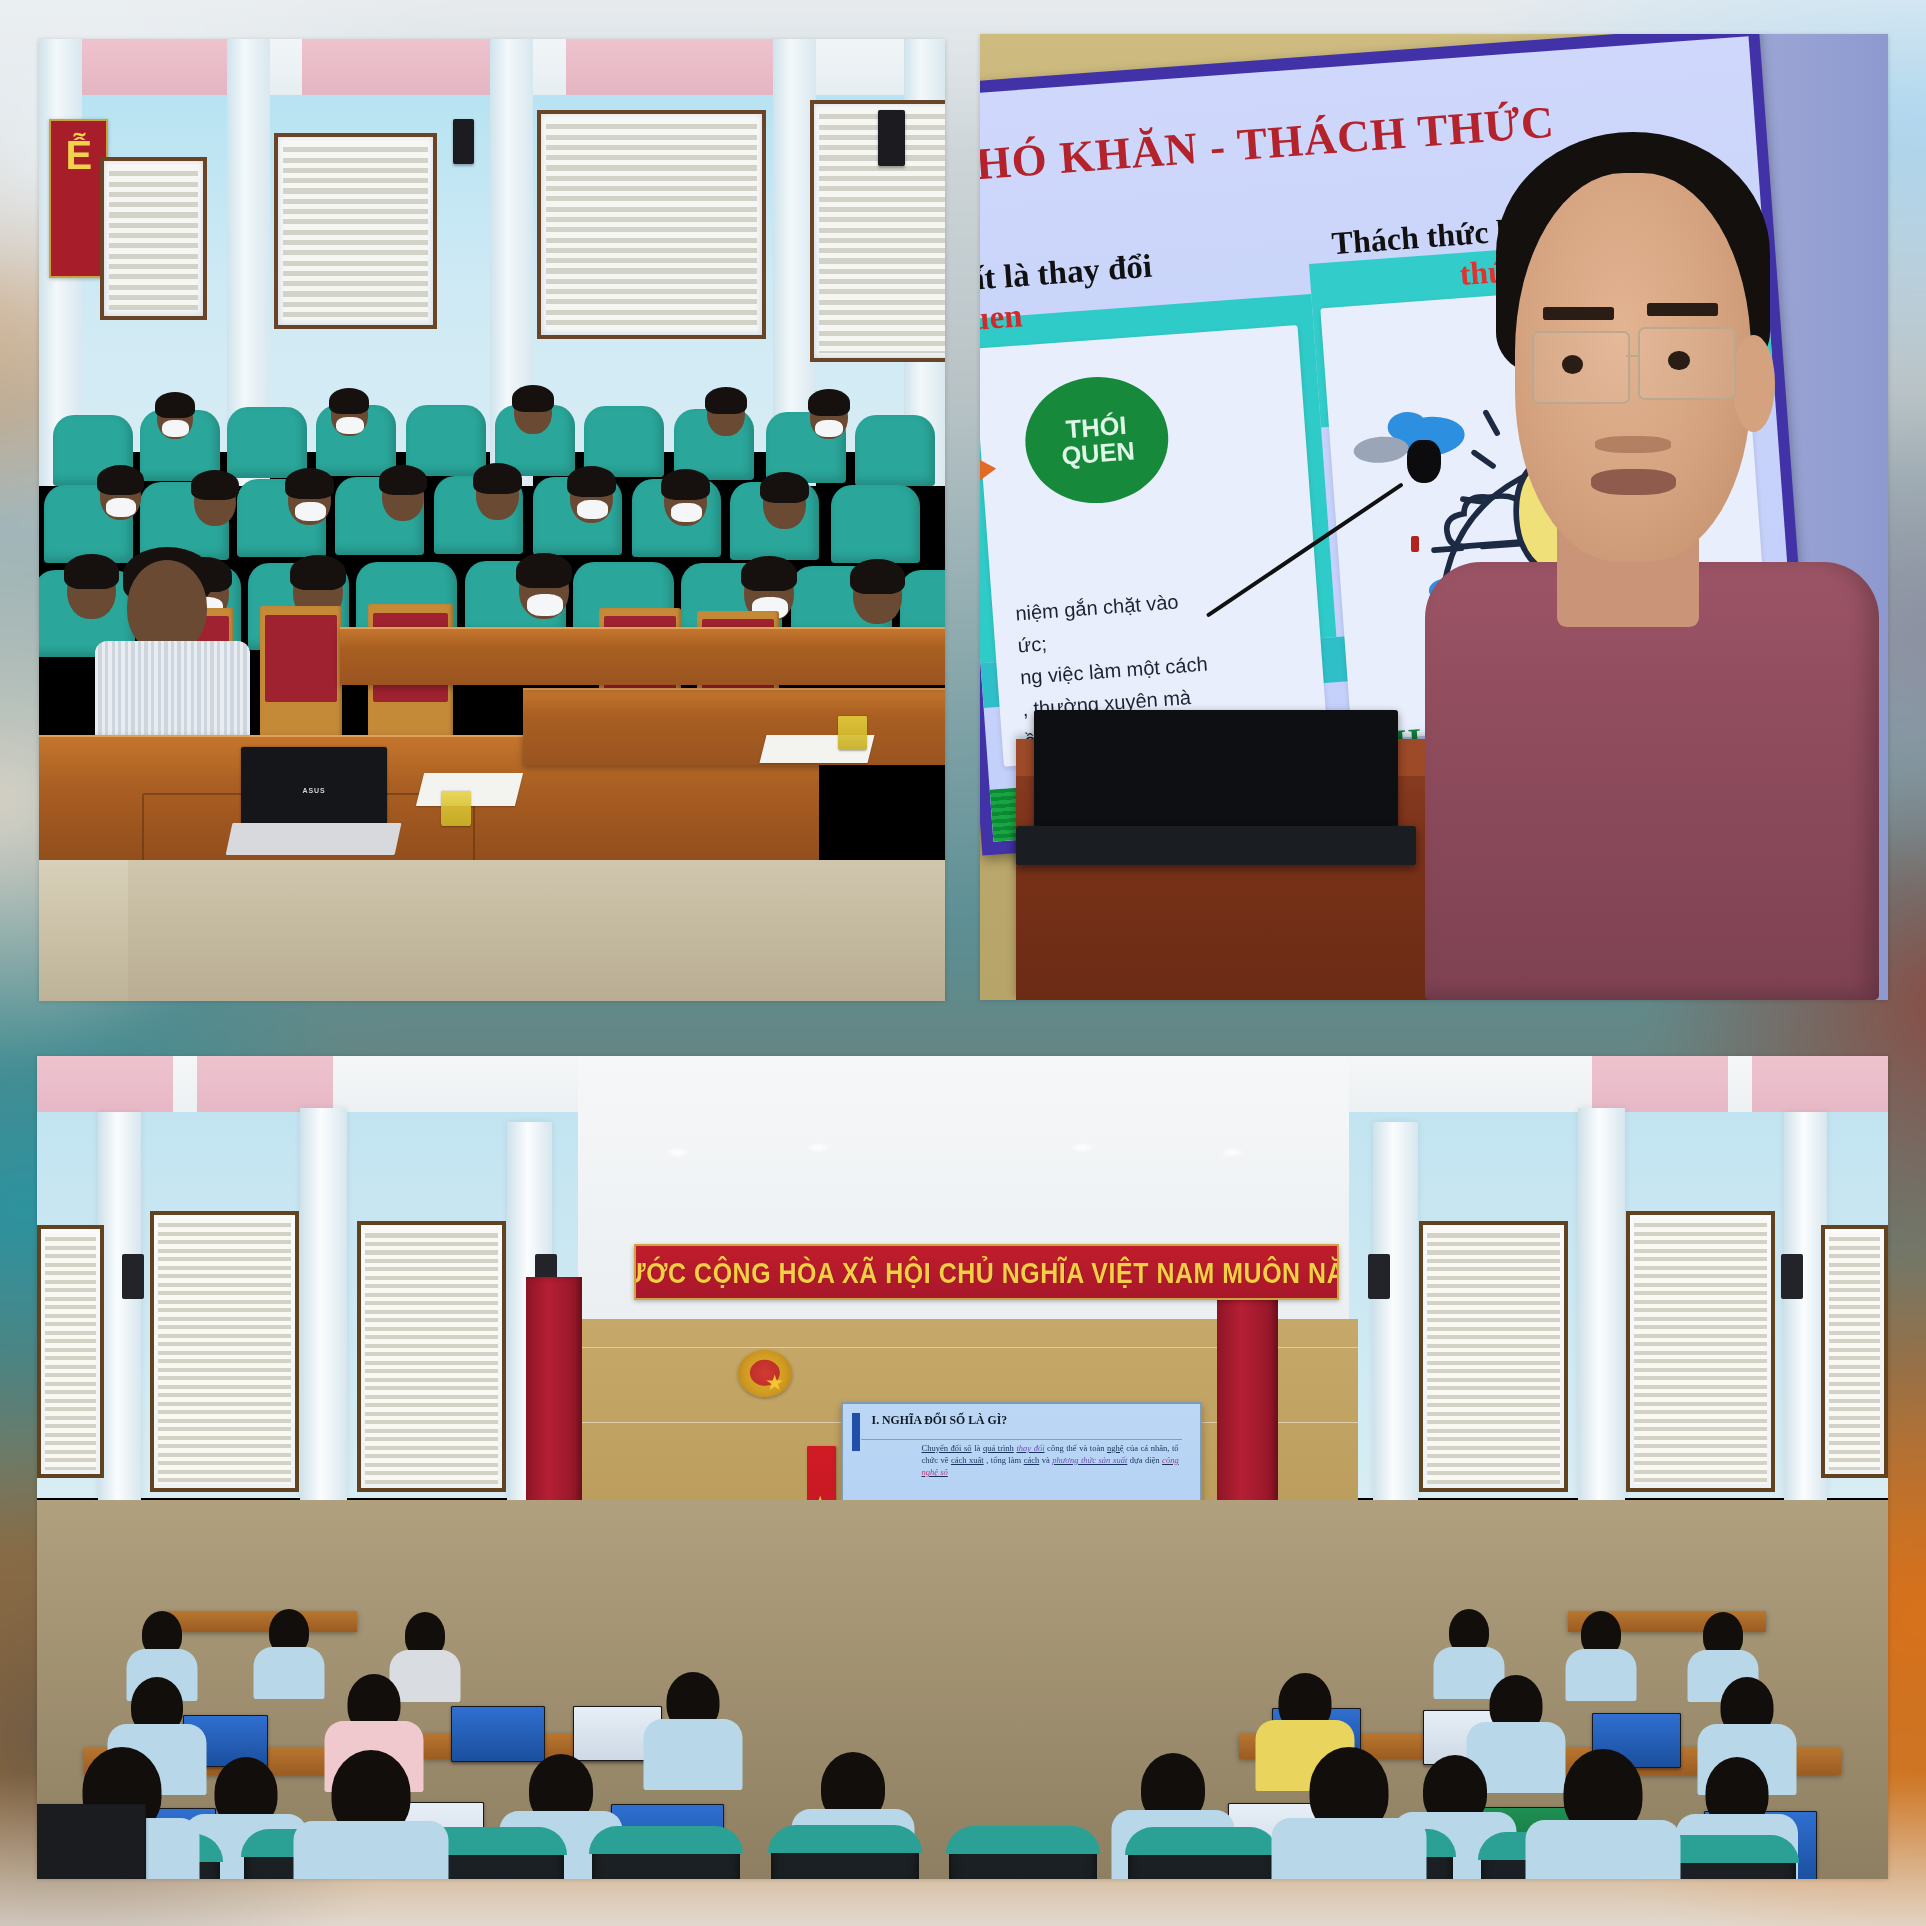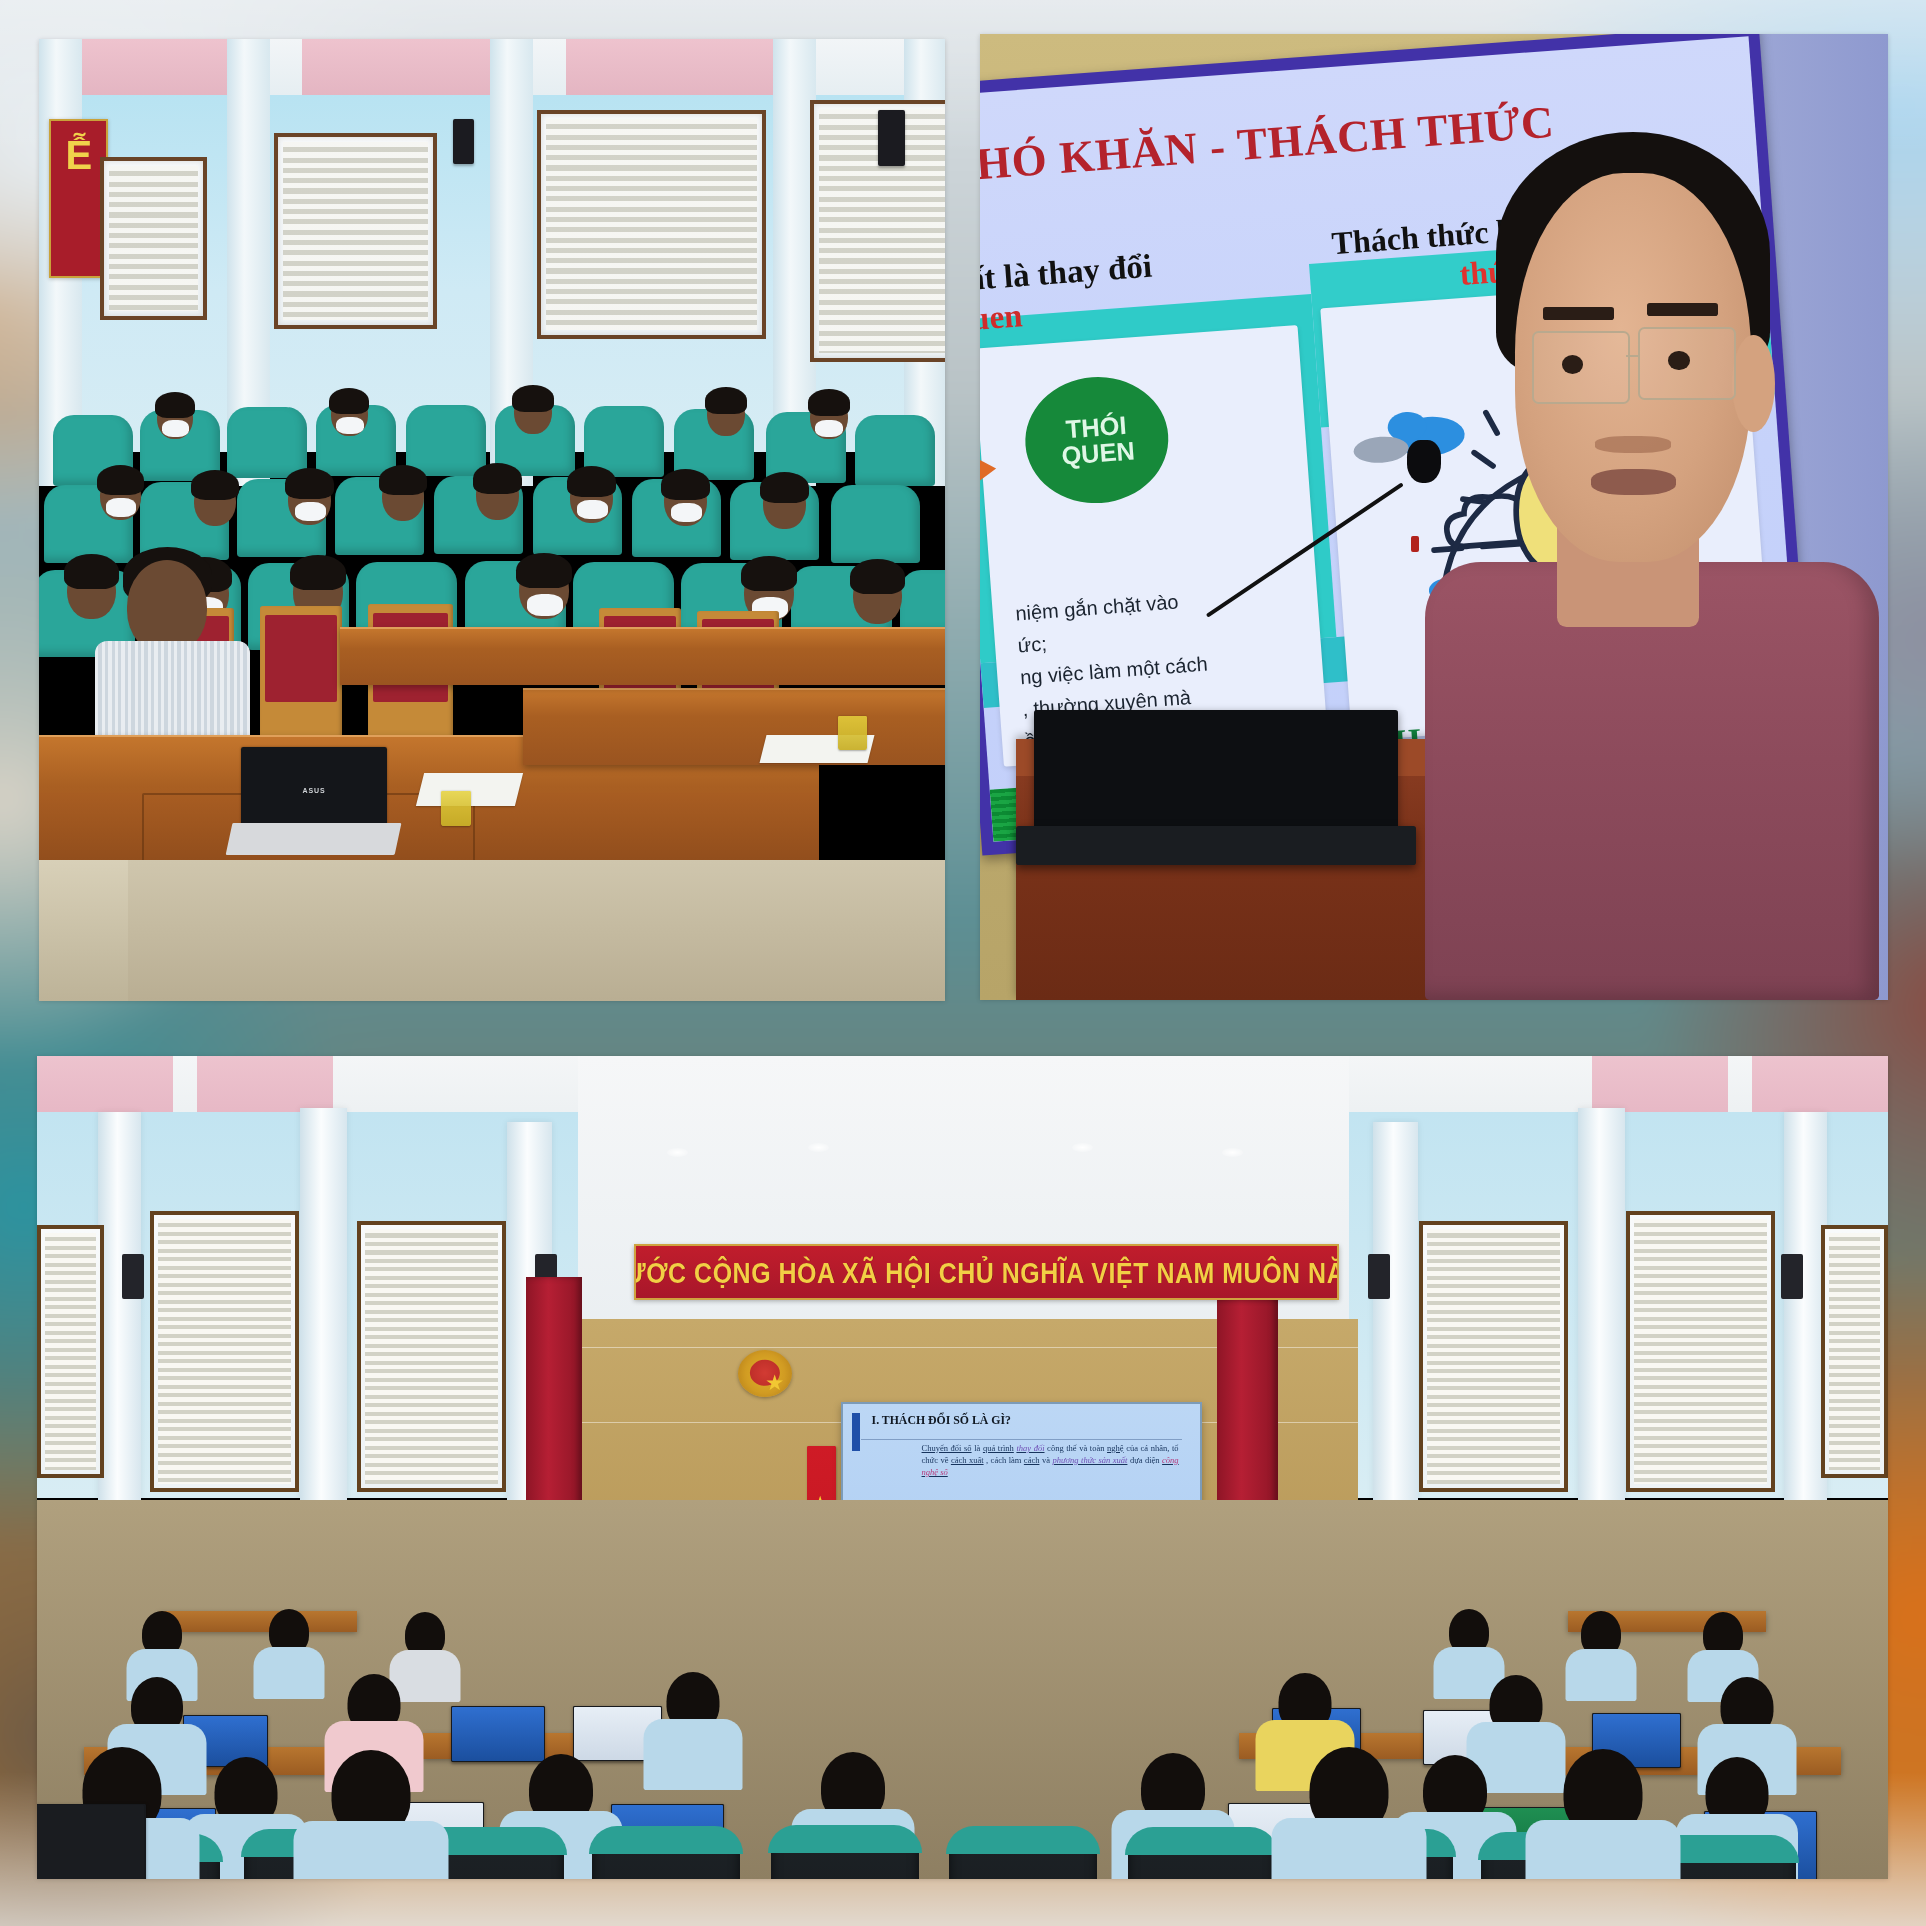--- a/index.html
+++ b/index.html
@@ -555,32 +555,32 @@
       <div class="bt-bust" style="left:703px;top:458px;width:51px;height:61px;"></div>
       <div class="bt-flowers" style="left:682px;top:507px;width:89px;height:25.4px;"></div>
       <div class="bt-pedestal" style="left:696px;top:530px;width:62px;height:85px;"></div>
       <div class="bt-flagpole" style="left:784px;top:489px;height:155px;"></div>
       <div class="bt-flag" style="left:770px;top:390px;width:29px;height:118px;">
         <div class="bt-flagstar" style="left:3.8px;top:47px;">★</div>
       </div>
 
       <div class="bt-screen" style="left:804px;top:346px;width:357px;height:235px;">
         <div class="bt-slidebar"></div>
-        <div class="bt-slidetitle">I. THÁCH ĐỔI SỐ LÀ GÌ?</div>
+        <div class="bt-slidetitle">I. NGHĨA ĐỔI SỐ LÀ GÌ?</div>
         <div class="bt-hr" style="top:15%;"></div>
         <div class="bt-slidebody">
           <u>Chuyển đổi số</u>
           <span>là</span>
           <u>quá trình</u>
           <u><i class="pp">thay đổi</i></u>
           <span>công thể và toàn</span>
           <u>nghệ</u>
           <span>của cá nhân, tổ chức về</span>
           <u>cách xuất</u>
-          <span>, cách làm</span>
+          <span>, tổng làm</span>
           <u>cách</u>
           <span>và</span>
           <u><i class="pp">phương thức sản xuất</i></u>
           <span>dựa diện</span>
           <u><i class="pk">công nghệ số</i></u>
         </div>
         <div class="bt-hr" style="top:42%;"></div>
 
         <div class="cat" style="left:10%;bottom:13%;width:47px;height:13px;"></div>
         <div class="abs" style="left:28%;bottom:13%;width:29px;height:29px;background:linear-gradient(135deg,#9ec84e,#5e8f28);border-radius:60% 10% 60% 10%;"></div>

